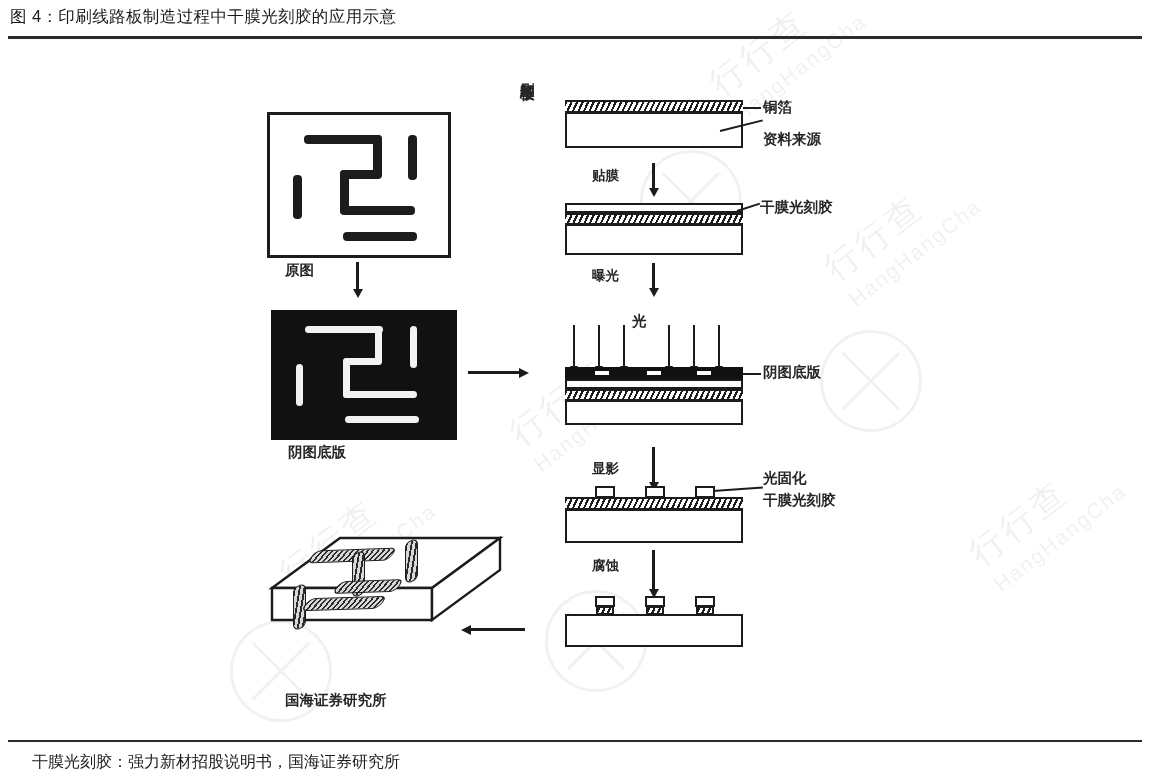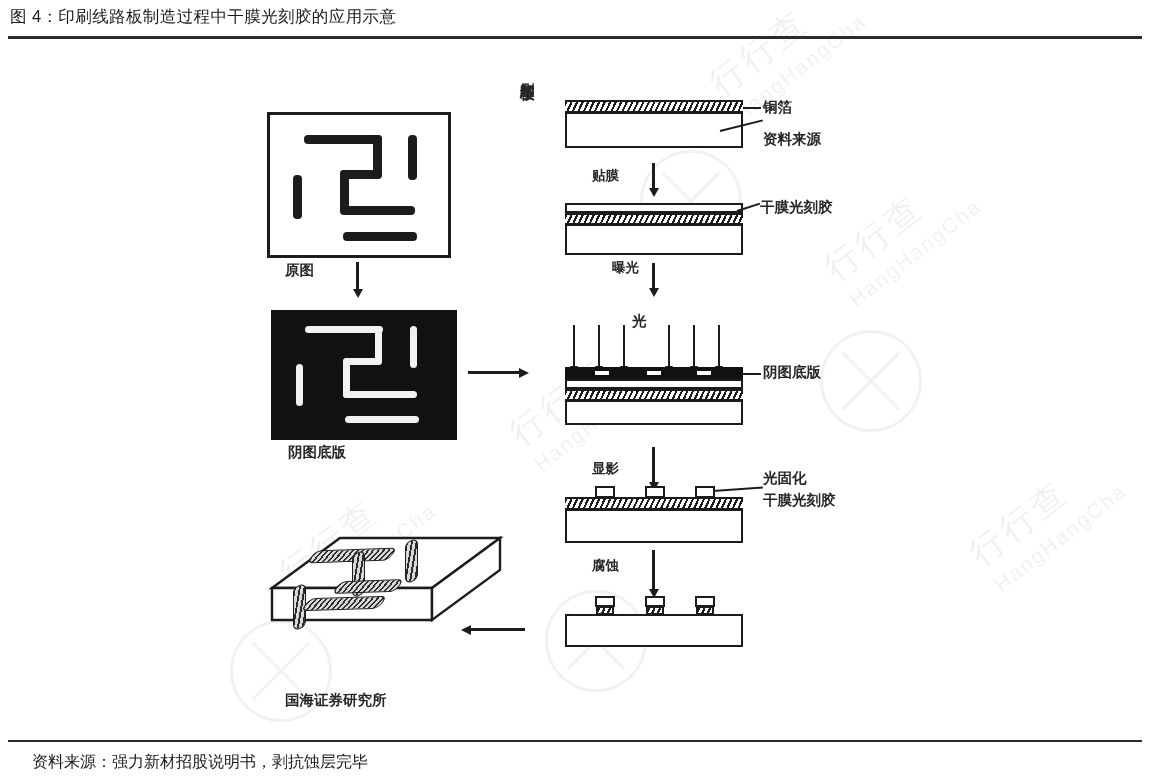--- a/index.html
+++ b/index.html
@@ -232,21 +232,21 @@
     <div class="arrow-down" style="left:652px;top:163px;height:26px;"></div>
 
     <div class="stack" style="left:565px;top:203px;width:178px;height:52px;">
       <div class="layer lay-film" style="top:0;width:178px;height:10px;"></div>
       <div class="layer lay-copper" style="top:10px;width:178px;height:12px;"></div>
       <div class="layer lay-board" style="top:21px;width:178px;height:31px;"></div>
     </div>
     <div class="leader-diag" style="left:737px;top:210px;width:24px;transform:rotate(-18deg);"></div>
     <div class="lbl" style="left:760px;top:199px;">干膜光刻胶</div>
 
-    <div class="lbl sm" style="left:592px;top:260px;margin-left:20px;">曝光</div>
+    <div class="lbl sm" style="left:592px;top:268px;">曝光</div>
     <div class="arrow-down" style="left:652px;top:263px;height:26px;"></div>
 
     <div class="lbl" style="left:632px;top:313px;">光</div>
     <div class="light-ray" style="left:573px;top:325px;height:42px;"></div>
     <div class="light-ray" style="left:598px;top:325px;height:42px;"></div>
     <div class="light-ray" style="left:623px;top:325px;height:42px;"></div>
     <div class="light-ray" style="left:668px;top:325px;height:42px;"></div>
     <div class="light-ray" style="left:693px;top:325px;height:42px;"></div>
     <div class="light-ray" style="left:718px;top:325px;height:42px;"></div>
 
@@ -286,14 +286,14 @@
     <div class="bump-hatch" style="left:646px;top:606px;width:18px;height:9px;"></div>
     <div class="bump" style="left:695px;top:596px;width:20px;height:11px;"></div>
     <div class="bump-hatch" style="left:696px;top:606px;width:18px;height:9px;"></div>
     <div class="stack" style="left:565px;top:614px;width:178px;height:33px;">
       <div class="layer lay-board" style="top:0;width:178px;height:33px;"></div>
     </div>
 
   </div>
 
   <div class="rule-bottom"></div>
-  <div class="fig-source">资料来源：强力新材招股说明书，剥抗蚀层完毕</div>
+  <div class="fig-source">干膜光刻胶：强力新材招股说明书，国海证券研究所</div>
 </div>
 
 </body></html>

